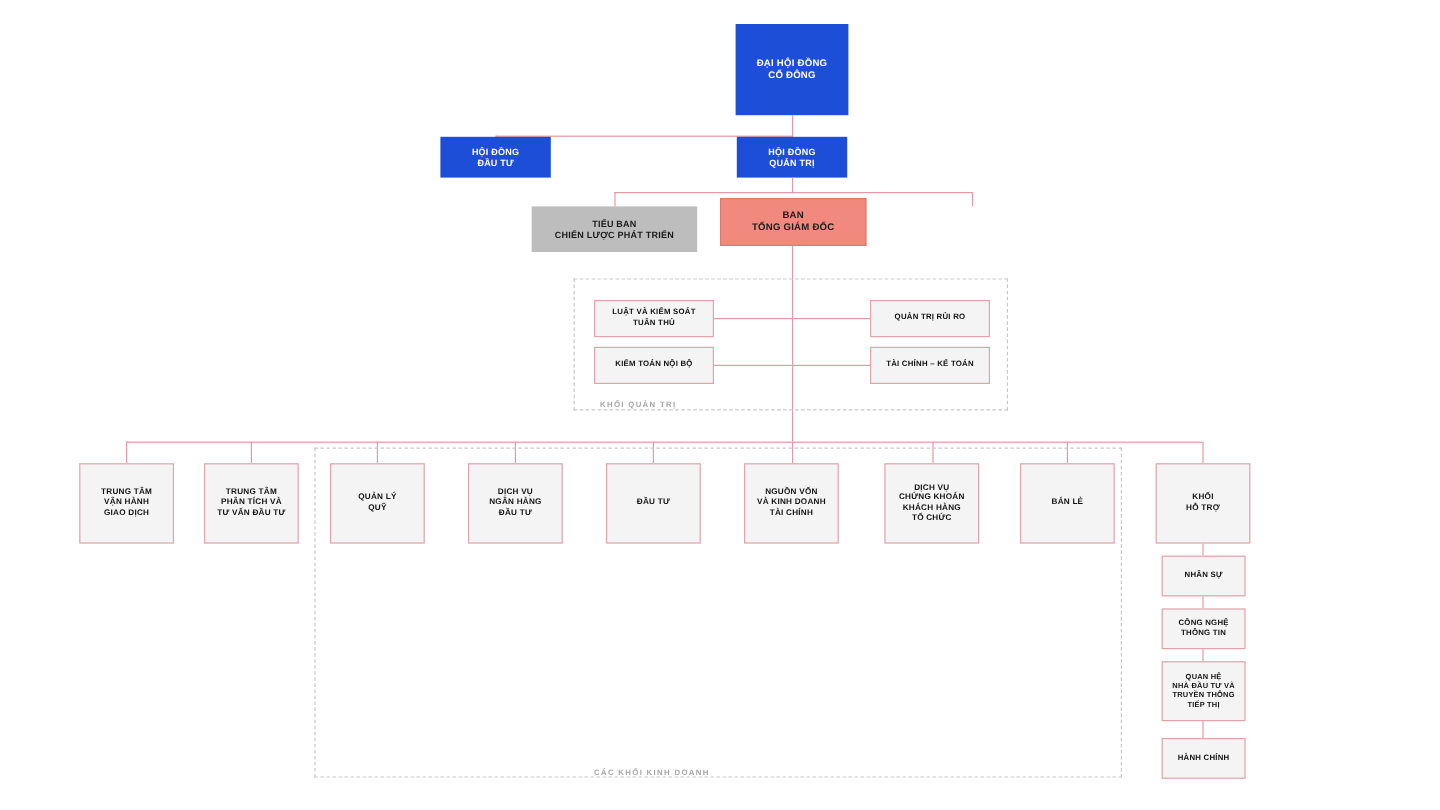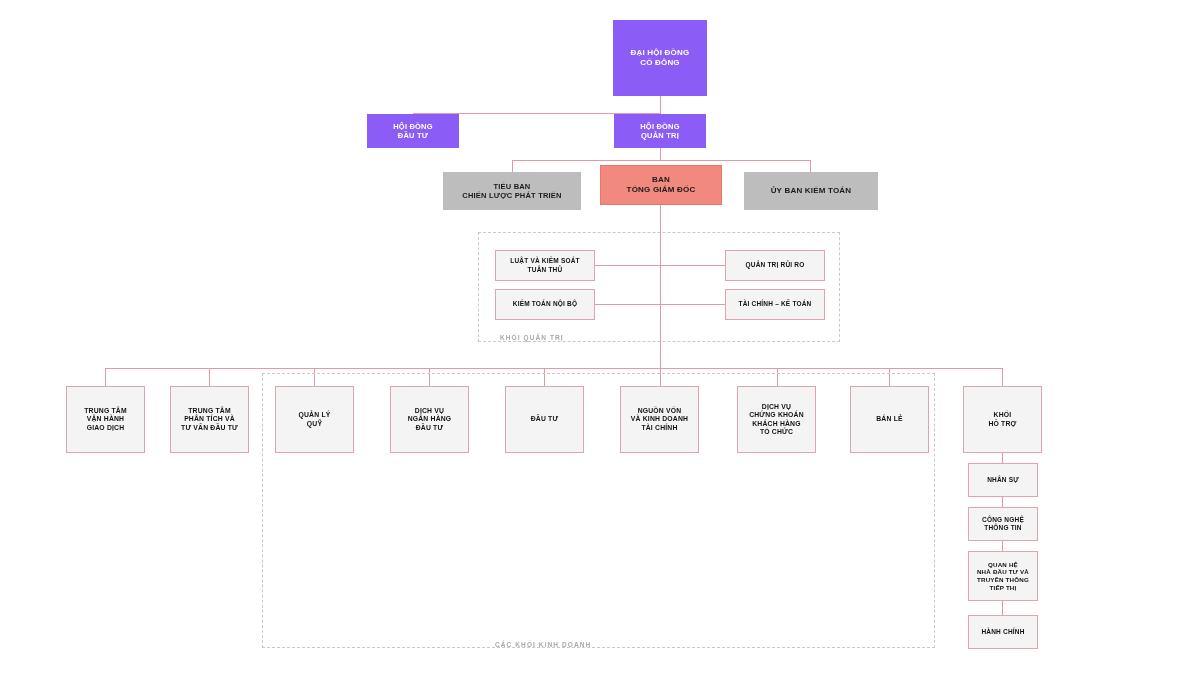--- a/index.html
+++ b/index.html
@@ -17,21 +17,21 @@
     box-sizing:border-box;
     display:flex;align-items:center;justify-content:center;
     text-align:center;
     font-weight:bold;
     letter-spacing:.2px;
     line-height:1.25;
   }
   .box span{display:block;padding:0 3px;}
 
   .box.red{
-    background:#8b5cf6;
+    background:#1d4ed8;
     color:#ffffff;
     border:none;
   }
   .box.salmon{
     background:#F2897E;
     color:#1a1a1a;
     border:1px solid #E2776B;
   }
   .box.gray{
     background:#BDBDBD;
@@ -92,23 +92,20 @@
   <div class="line v" style="left:810px;top:160px;height:12px;"></div>
 
   <div class="box salmon" style="left:600px;top:165px;width:122px;height:40px;font-size:8px;">
     <span>BAN<br>TỔNG GIÁM ĐỐC</span>
   </div>
 
   <div class="box gray" style="left:443px;top:172px;width:138px;height:38px;font-size:7.5px;">
     <span>TIỂU BAN<br>CHIẾN LƯỢC PHÁT TRIỂN</span>
   </div>
 
-  <div class="box gray" style="left:744px;top:172px;width:134px;height:38px;font-size:8px;">
-    <span>ỦY BAN KIỂM TOÁN</span>
-  </div>
 
   <div class="line v" style="left:660px;top:205px;height:163px;"></div>
 
   <div class="group" style="left:478px;top:232px;width:362px;height:110px;"></div>
   <div class="group-label" style="left:500px;top:334px;">KHỐI QUẢN TRỊ</div>
 
   <div class="box light" style="left:495px;top:250px;width:100px;height:31px;font-size:6.5px;">
     <span>LUẬT VÀ KIỂM SOÁT<br>TUÂN THỦ</span>
   </div>
   <div class="line h" style="left:595px;top:265px;width:130px;"></div>

